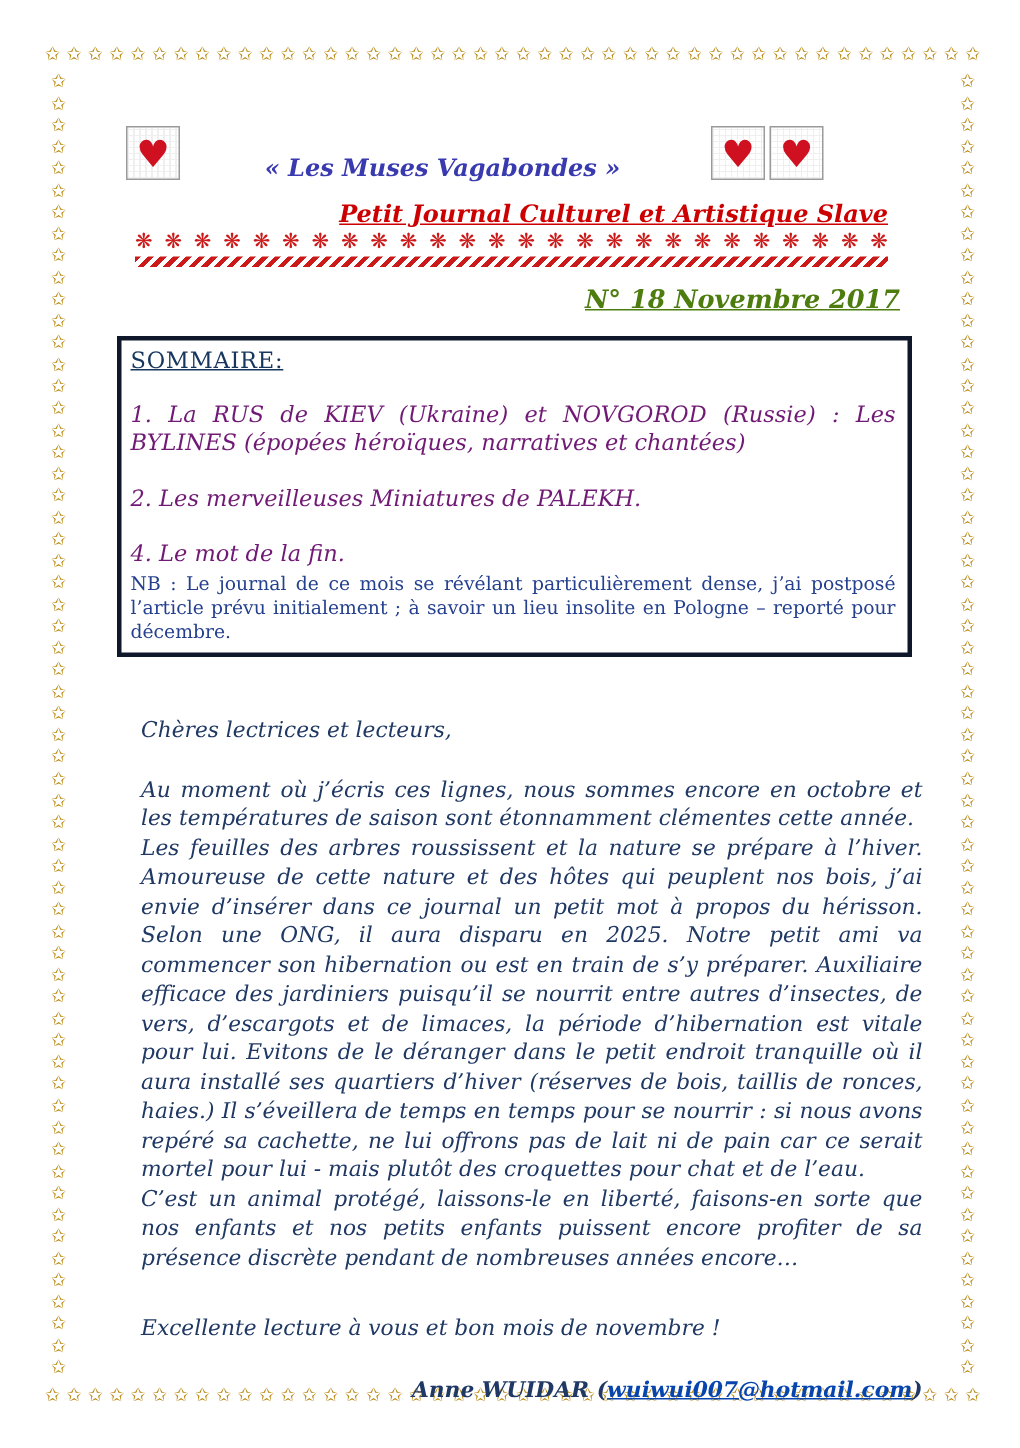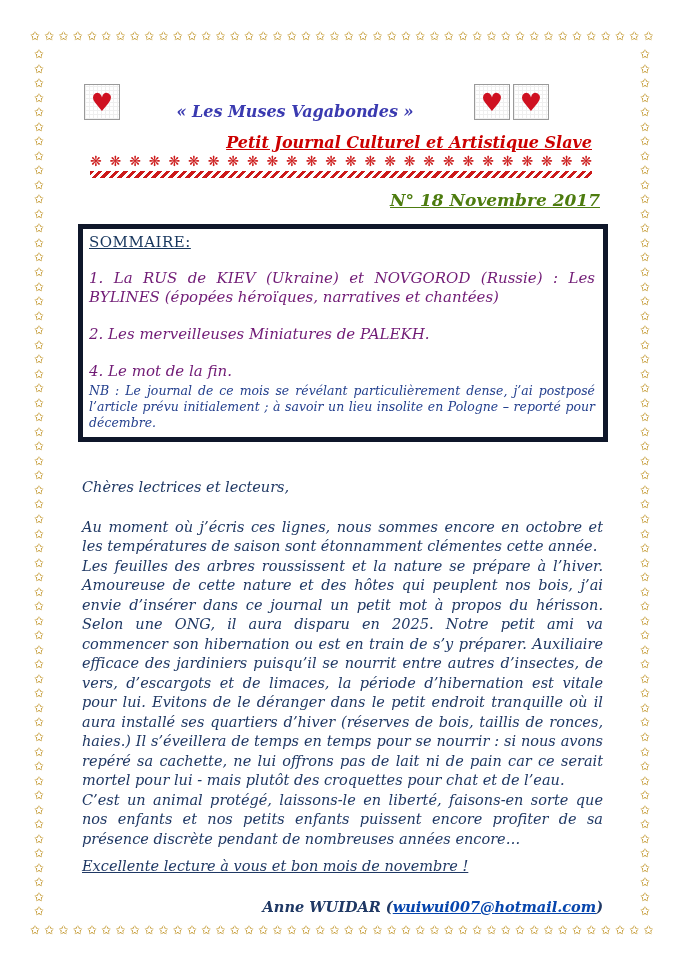--- a/index.html
+++ b/index.html
@@ -45,36 +45,36 @@
     font-size:14px; line-height:16px; overflow:hidden; }
   .band-row2 { height:7px; margin-top:2px;
     background:repeating-linear-gradient(135deg,#cc1a1a 0 3px, transparent 3px 6px); }
 
   .issue { position:absolute; top:190px; left:280px; width:320px; text-align:right;
     font-size:17px; font-style:italic; font-weight:bold; color:#4d7c0f;
     text-decoration:underline; }
 
   
   .sommaire { position:absolute; top:224px; left:78px; width:530px;
-    border:5px solid #0f172a; padding:4px 8px 6px 6px; }
+    border:3px solid #0f172a; padding:4px 8px 6px 6px; }
   .sommaire-heading { font-size:15px; font-weight:normal; color:#17365d;
     text-decoration:underline; letter-spacing:0.5px; }
   .sommaire-item { font-size:15px; font-style:italic; line-height:19px;
     color:#701a75; margin-top:18px; text-align:justify; }
   .sommaire-item:first-of-type { margin-top:0; }
-  .sommaire-nb { font-size:12.5px; font-style:italic; line-height:16px;
+  .sommaire-nb { font-size:12.5px; line-height:16px;
     color:#24408e; margin-top:2px; text-align:justify; }
 
   
-  .letter { position:absolute; top:478px; left:82px; width:521px;
+  .letter { position:absolute; top:478px; left:94px; width:521px;
     font-size:14.5px; font-style:italic; line-height:19.5px; color:#1f3864;
     text-align:justify; }
   .salutation { margin-bottom:20px; text-align:left; }
   .para { margin:0; }
-  .closing { margin-top:8px; text-align:left;text-decoration:underline; }
+  .closing { margin-top:28px; text-align:left; }
   .signature { margin-top:20px; font-weight:bold; text-align:right; }
   .email-link { color:#0645ad; text-decoration:underline; font-weight:bold; }
 </style>
 </head>
 <body>
 
 <div class="page">
 
   <div class="stars stars-top">
       <span>✩</span>

